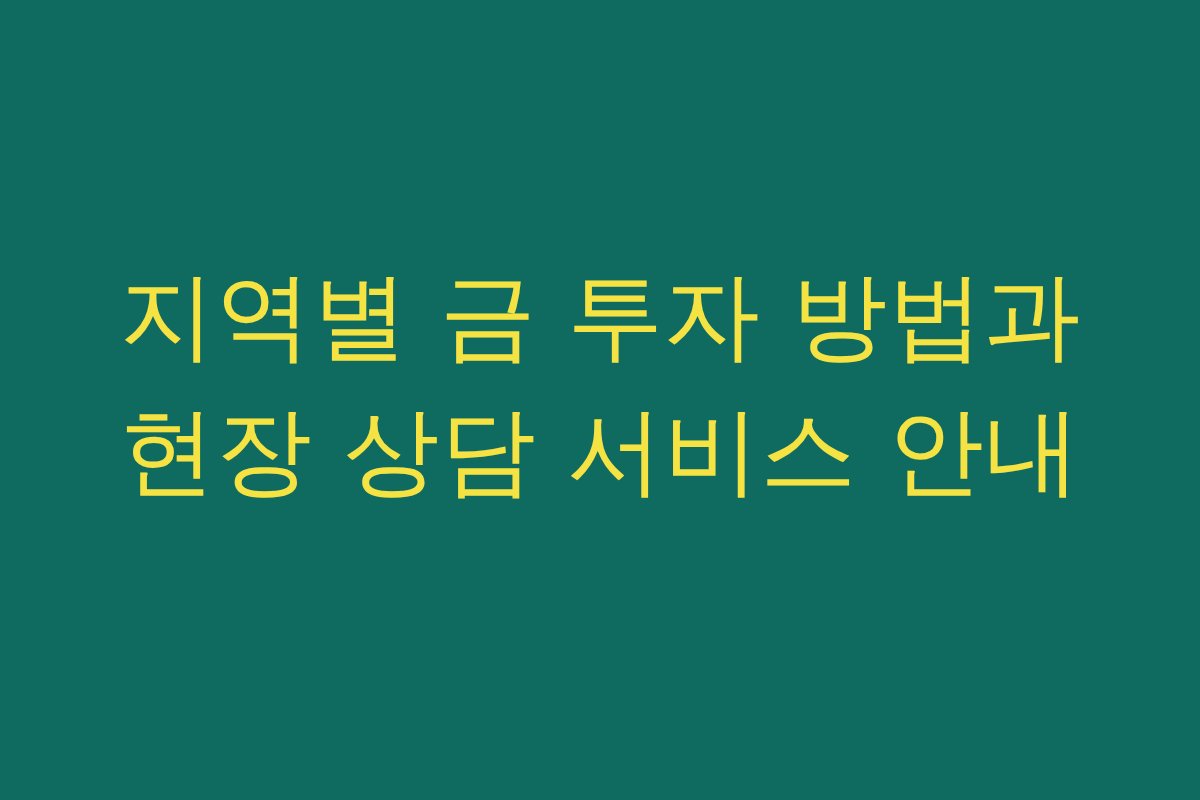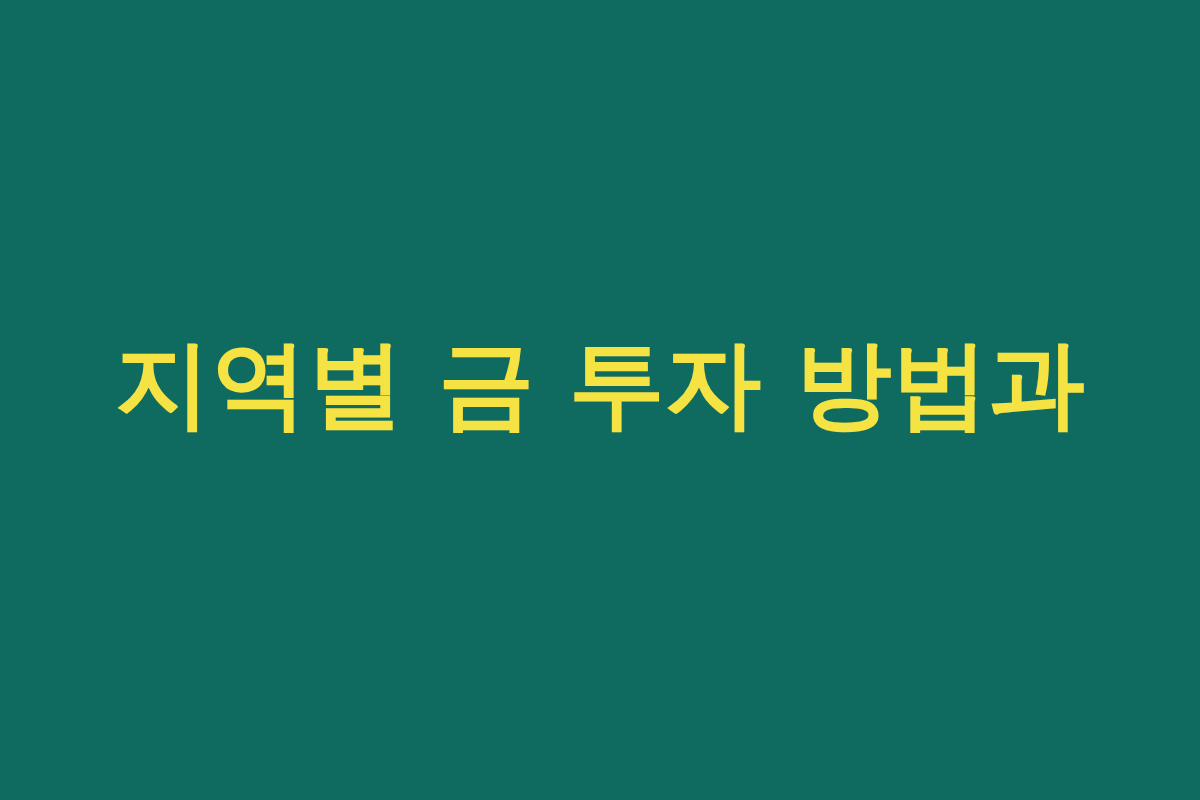--- a/index.html
+++ b/index.html
@@ -34,33 +34,34 @@
     
     transform: translateY(-16px);
     user-select: none;
   }
 
   .headline-line {
     display: block;
     color: #F5E243;
     font-family: "DejaVu Sans", "Liberation Sans", sans-serif;
     font-size: 96px;
-    font-weight: 700;
+    font-weight: 400;
     line-height: 135px;
     letter-spacing: 0.5px;
     white-space: nowrap;
     text-rendering: optimizeLegibility;
     -webkit-font-smoothing: antialiased;
   }
 </style>
 </head>
 <body>
 
 <div id="banner" style="background: rgb(15, 107, 96);">
 
   <div id="headline">
 
     <span class="headline-line" style="color: rgb(245, 226, 67);">지역별 금 투자 방법과</span>
 
+    <span class="headline-line" style="color: rgb(245, 226, 67);">현장 상담 서비스 안내</span>
 
   </div>
 
 </div>
 
 </body></html>

